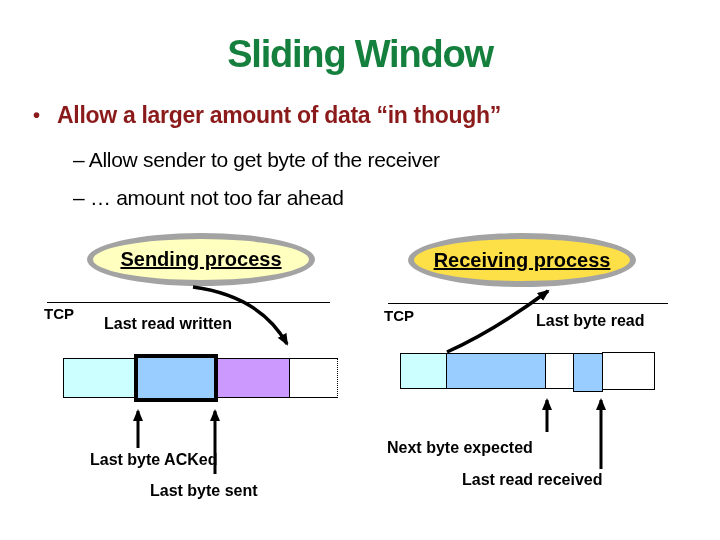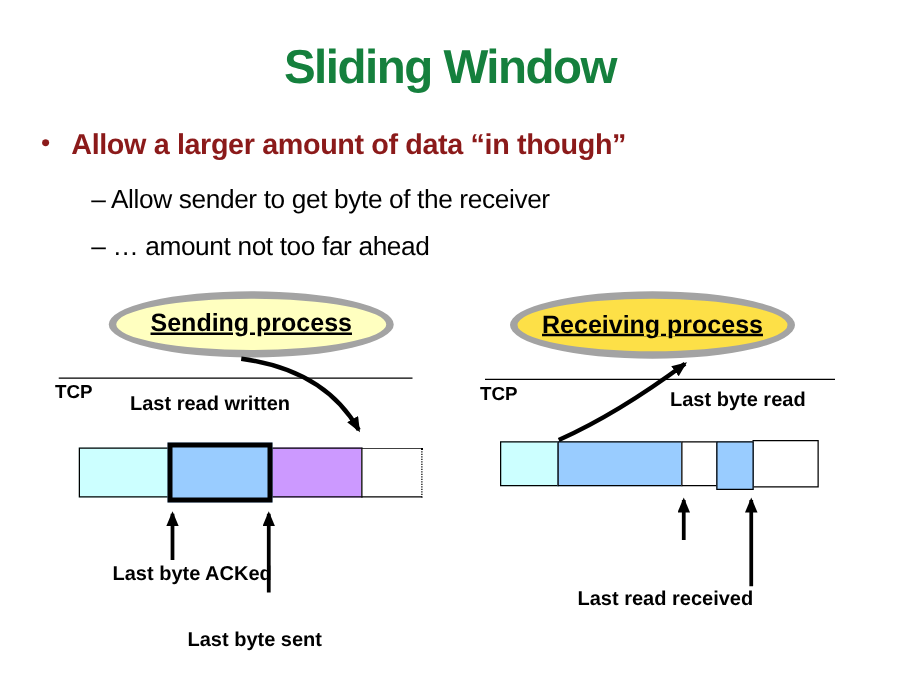--- a/index.html
+++ b/index.html
@@ -52,21 +52,21 @@
   .hline { height:0; border-top:1px solid #000; }
   .tcp-line-send { left:47px;  top:302px; width:283px; }
   .tcp-line-recv { left:388px; top:303px; width:280px; }
 
   .diag-label { font-weight:bold; font-size:16px; white-space:nowrap; }
   .tcp-send { left:44px;  top:305px; font-size:15px; }
   .tcp-recv { left:384px; top:307px; font-size:15px; }
   .lbl-written  { left:104px; top:315px; }
   .lbl-read     { left:536px; top:312px; }
   .lbl-acked    { left:42px;  top:451px;margin-left:48px; }
-  .lbl-sent     { left:150px; top:472px;margin-top:32px; }
+  .lbl-sent     { left:150px; top:450px;margin-top:32px; }
   .lbl-expected { left:387px; top:439px; }
   .lbl-received { left:462px; top:471px; }
 
   .seg { border:1px solid #000; }
   
   .sb-acked   { left:63px;  top:358px; width:75px; height:40px; }
   .sb-window  { left:134px; top:354px; width:84px; height:48px; border:4px solid #000; z-index:2; }
   .sb-written { left:217px; top:358px; width:73px; height:40px; }
   .sb-empty   { left:289px; top:358px; width:49px; height:40px; border-right:1px dotted #000; }
   
@@ -129,17 +129,18 @@
     <path d="M 193 287 Q 260 296 287 344" fill="none" stroke="#000" stroke-width="3.5" marker-end="url(#ah)"></path>
     <path d="M 447 352 Q 494 331 548 291" fill="none" stroke="#000" stroke-width="3.5" marker-end="url(#ah)"></path>
     <path d="M 138 448 L 138 411" fill="none" stroke="#000" stroke-width="3" marker-end="url(#ah)"></path>
     <path d="M 215 474 L 215 411" fill="none" stroke="#000" stroke-width="3" marker-end="url(#ah)"></path>
     <path d="M 547 432 L 547 400" fill="none" stroke="#000" stroke-width="3" marker-end="url(#ah)"></path>
     <path d="M 601 469 L 601 400" fill="none" stroke="#000" stroke-width="3" marker-end="url(#ah)"></path>
   </svg>
 
   <div class="abs diag-label lbl-acked">Last byte ACKed</div>
   <div class="abs diag-label lbl-sent">Last byte sent</div>
+  <div class="abs diag-label lbl-expected">Next byte expected</div>
   <div class="abs diag-label lbl-received">Last read received</div>
 
   <div class="abs page-number" style="color: rgb(140, 140, 140);">25</div>
 
 </div>
 
 </body></html>

